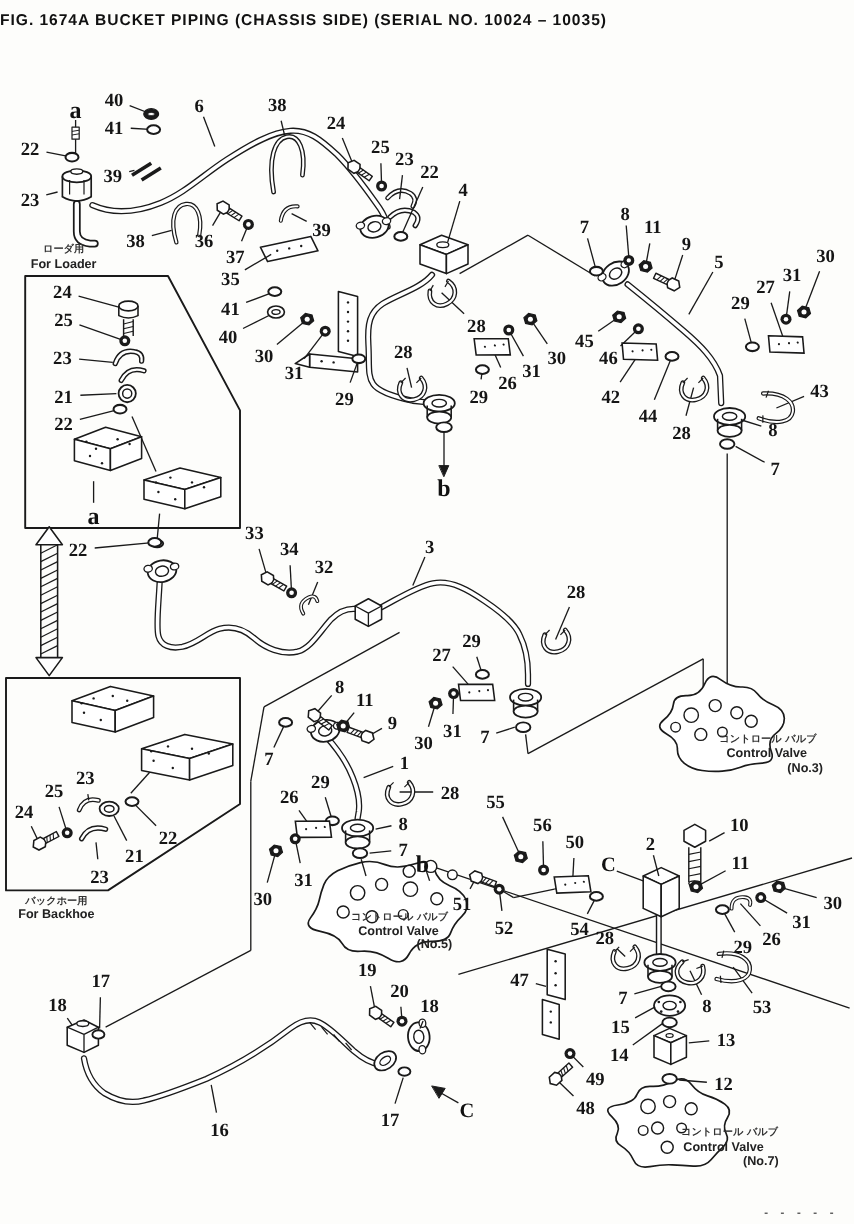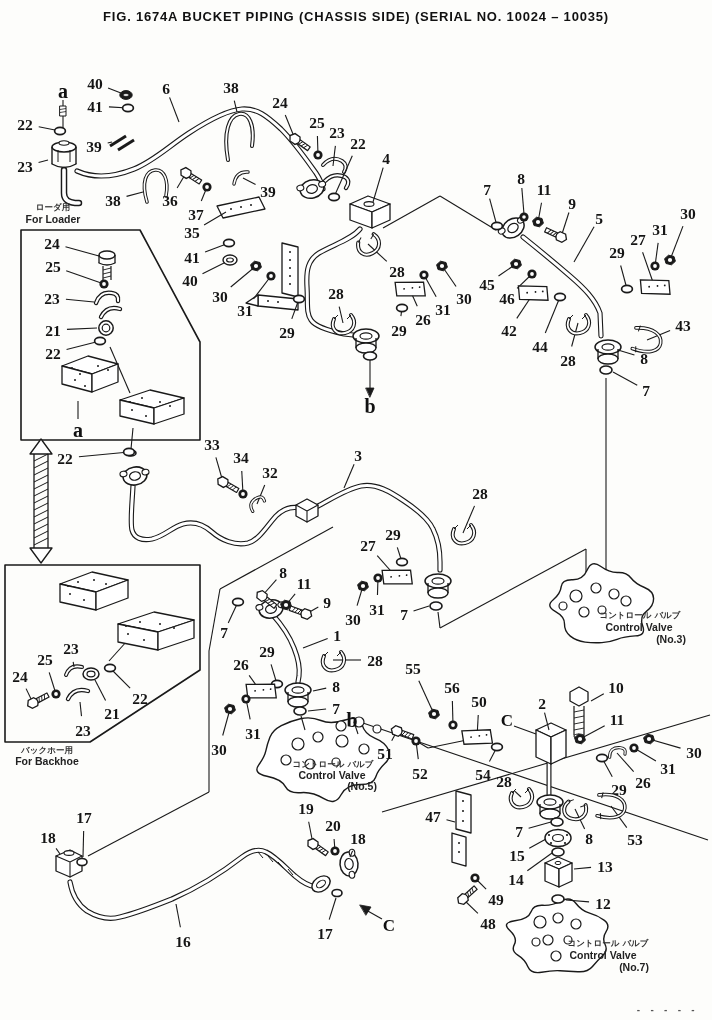--- a/index.html
+++ b/index.html
@@ -1,18 +1,18 @@
 <!DOCTYPE html>
 <html><head>
 <meta charset="utf-8">
 <style>
   html,body{margin:0;padding:0;background:#e8e8e8;}
   #page{position:relative;width:712px;height:1020px;background:#fdfdfb;overflow:hidden;
         font-family:"Liberation Sans",sans-serif;}
-  #title{position:absolute;top:9px;left:0;right:0;text-align:center;
+  #title{position:absolute;top:9px;left:0;right:0;
          font:700 13px "Liberation Sans",sans-serif;letter-spacing:.8px;color:#111;}
   #corner-marks{position:absolute;left:636px;top:1006px;font:700 8px "DejaVu Sans Mono",monospace;
          color:#555;letter-spacing:2px;}
   svg text{user-select:none;}
   .num{font:700 15.5px "Liberation Serif",serif;fill:#151515;}
   .mark{font:700 20px "Liberation Serif",serif;fill:#111;}
   .markC{font:700 17px "Liberation Serif",serif;fill:#111;}
   .cap-en{font:700 10.5px "Liberation Sans",sans-serif;fill:#222;}
   .cap-jp{font:600 8.5px "DejaVu Sans",sans-serif;fill:#333;}
 </style>

